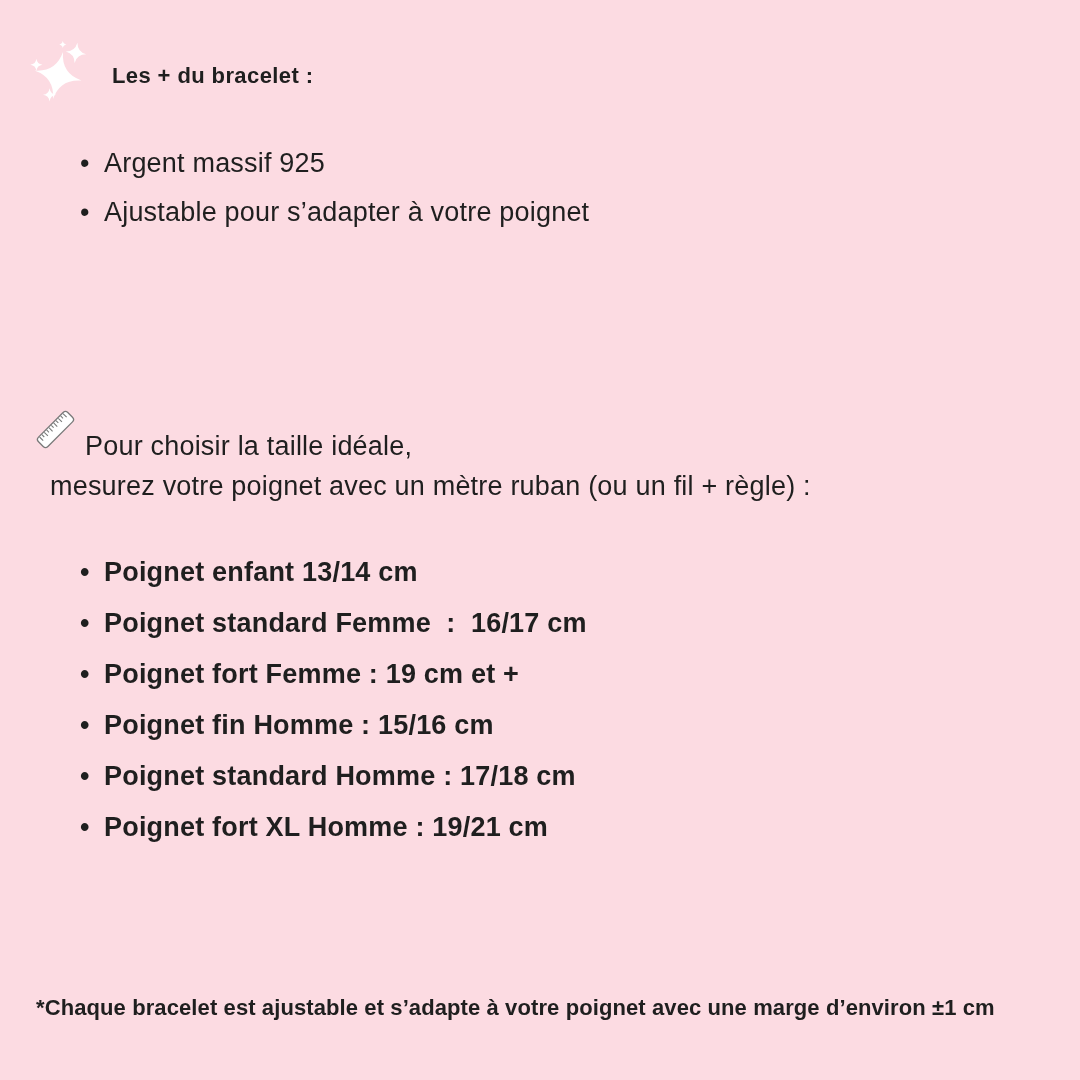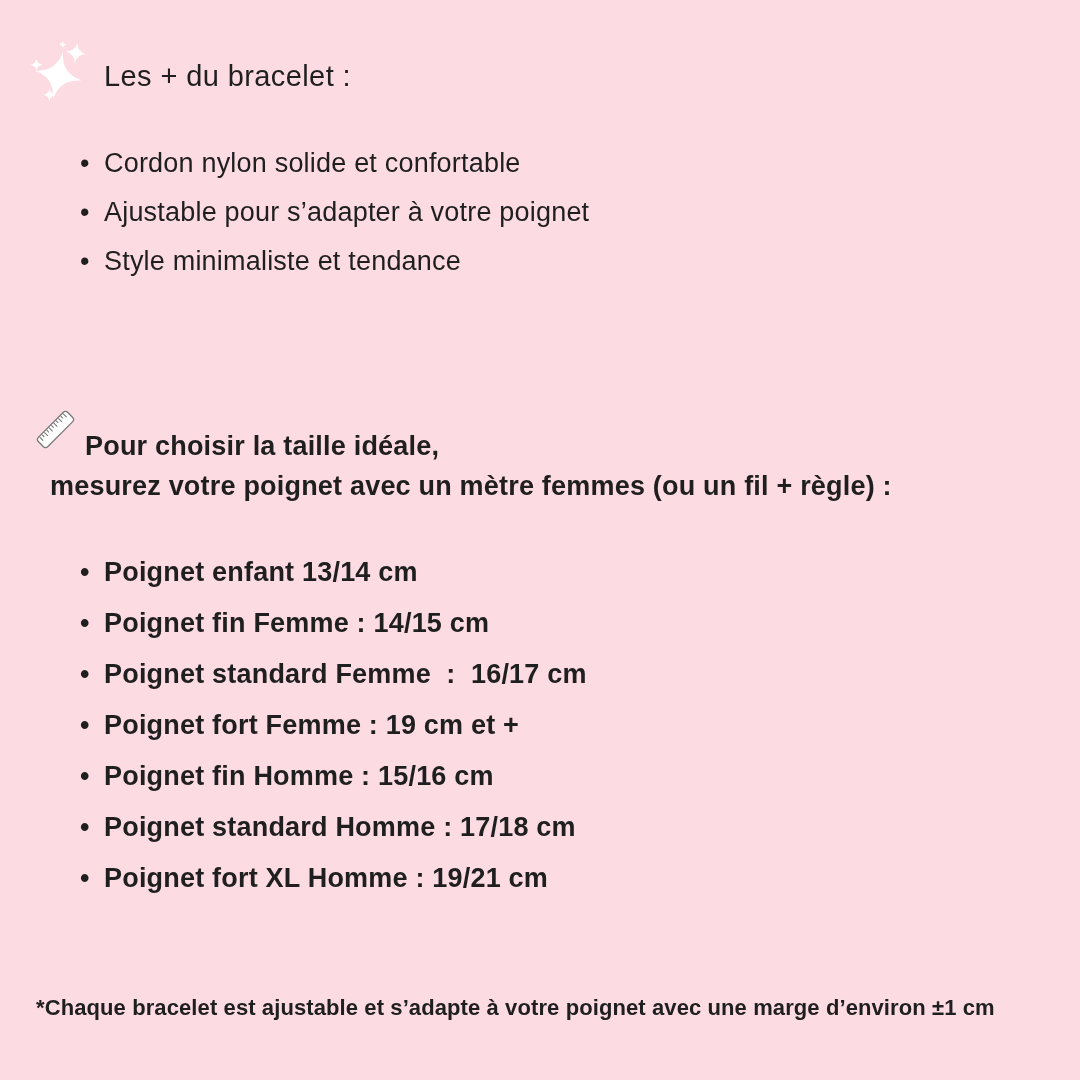--- a/index.html
+++ b/index.html
@@ -16,40 +16,40 @@
     color:var(--text);
     font-family:"Liberation Sans","DejaVu Sans",sans-serif;
   }
   .header{
     position:absolute;left:28px;top:40px;
     display:flex;align-items:center;
   }
   .sparkle-wrap svg{width:60px;height:64px;display:block;}
   .sparkle{fill:var(--icon-white);}
   .page-title{
-    font-size:29px;font-weight:400;margin:0 0 0 16px;padding-top:8px;
+    font-size:22px;font-weight:700;margin:0 0 0 24px;padding-top:8px;
     letter-spacing:0.4px;color:var(--text);
   }
   ul.bullet-list{margin:0;padding:0;list-style:none;position:absolute;}
   ul.bullet-list li{
     font-size:27px;letter-spacing:0.2px;white-space:pre-wrap;
     position:relative;padding-left:26px;
   }
   ul.bullet-list li::before{
     content:"\2022";position:absolute;left:2px;top:0;
   }
   .features-list{left:78px;top:139px;}
   .features-list li{line-height:49px;}
   .sizes-list{left:78px;top:547px;}
   .sizes-list li{line-height:51px;font-weight:bold;}
   .ruler-wrap{position:absolute;left:29px;top:403px;}
   .ruler-wrap svg{width:53px;height:53px;display:block;}
   .ruler-body{fill:var(--icon-white);stroke:var(--icon-outline);stroke-width:1.6;}
   .ruler-tick{stroke:var(--icon-outline);stroke-width:1.3;fill:none;}
-  .intro-line{position:absolute;font-size:27px;letter-spacing:0.2px;font-weight:bold;}
+  .intro-line{position:absolute;font-size:27px;letter-spacing:0.2px;}
   .intro-line-1{left:85px;top:431px;}
   .intro-line-2{left:50px;top:471px;}
   .footnote{
     position:absolute;left:30px;top:986px;width:1034px;
     font-size:22px;font-weight:700;line-height:31px;margin:6px;
     letter-spacing:0.1px;
   }
 </style>
 </head>
 <body>
@@ -61,23 +61,22 @@
       <path class="sparkle" transform="translate(80,20) rotate(8)" d="M0,-17 Q2.1,-2.1 17,0 Q2.1,2.1 0,17 Q-2.1,2.1 -17,0 Q-2.1,-2.1 0,-17 Z"></path>
       <path class="sparkle" transform="translate(14,40)" d="M0,-10 Q1.2,-1.2 10,0 Q1.2,1.2 0,10 Q-1.2,1.2 -10,0 Q-1.2,-1.2 0,-10 Z"></path>
       <path class="sparkle" transform="translate(36,90)" d="M0,-11 Q1.3,-1.3 11,0 Q1.3,1.3 0,11 Q-1.3,1.3 -11,0 Q-1.3,-1.3 0,-11 Z"></path>
       <path class="sparkle" transform="translate(58,6)" d="M0,-6 Q0.8,-0.8 6,0 Q0.8,0.8 0,6 Q-0.8,0.8 -6,0 Q-0.8,-0.8 0,-6 Z"></path>
     </svg>
   </span>
   <h1 class="page-title">Les + du bracelet :</h1>
 </div>
 
 <ul class="bullet-list features-list">
-  <li>Cordon nylon solide et confortable</li>
+  <li>Argent massif 925</li>
   <li>Ajustable pour s’adapter à votre poignet</li>
-  <li>Style minimaliste et tendance</li>
 </ul>
 
 <span class="ruler-wrap">
   <svg viewBox="0 0 64 64" aria-hidden="true">
     <g transform="rotate(-45 32 32)">
       <rect class="ruler-body" x="7" y="24" width="50" height="16" rx="4"></rect>
       <line class="ruler-tick" x1="12" y1="24.8" x2="12" y2="31"></line>
       <line class="ruler-tick" x1="16" y1="24.8" x2="16" y2="28.8"></line>
       <line class="ruler-tick" x1="20" y1="24.8" x2="20" y2="31"></line>
       <line class="ruler-tick" x1="24" y1="24.8" x2="24" y2="28.8"></line>
@@ -86,25 +85,24 @@
       <line class="ruler-tick" x1="36" y1="24.8" x2="36" y2="31"></line>
       <line class="ruler-tick" x1="40" y1="24.8" x2="40" y2="28.8"></line>
       <line class="ruler-tick" x1="44" y1="24.8" x2="44" y2="31"></line>
       <line class="ruler-tick" x1="48" y1="24.8" x2="48" y2="28.8"></line>
       <line class="ruler-tick" x1="52" y1="24.8" x2="52" y2="31"></line>
     </g>
   </svg>
 </span>
 
 <div class="intro-line intro-line-1">Pour choisir la taille idéale,</div>
-<div class="intro-line intro-line-2">mesurez votre poignet avec un mètre femmes (ou un fil + règle) :</div>
+<div class="intro-line intro-line-2">mesurez votre poignet avec un mètre ruban (ou un fil + règle) :</div>
 
 <ul class="bullet-list sizes-list">
   <li>Poignet enfant 13/14 cm</li>
-  <li>Poignet fin Femme : 14/15 cm</li>
   <li>Poignet standard Femme  :  16/17 cm</li>
   <li>Poignet fort Femme : 19 cm et +</li>
   <li>Poignet fin Homme : 15/16 cm</li>
   <li>Poignet standard Homme : 17/18 cm</li>
   <li>Poignet fort XL Homme : 19/21 cm</li>
 </ul>
 
 <p class="footnote">
   <span>*Chaque bracelet est ajustable et s’adapte à votre poignet avec une marge d’environ ±1 cm</span><br>
 </p>

